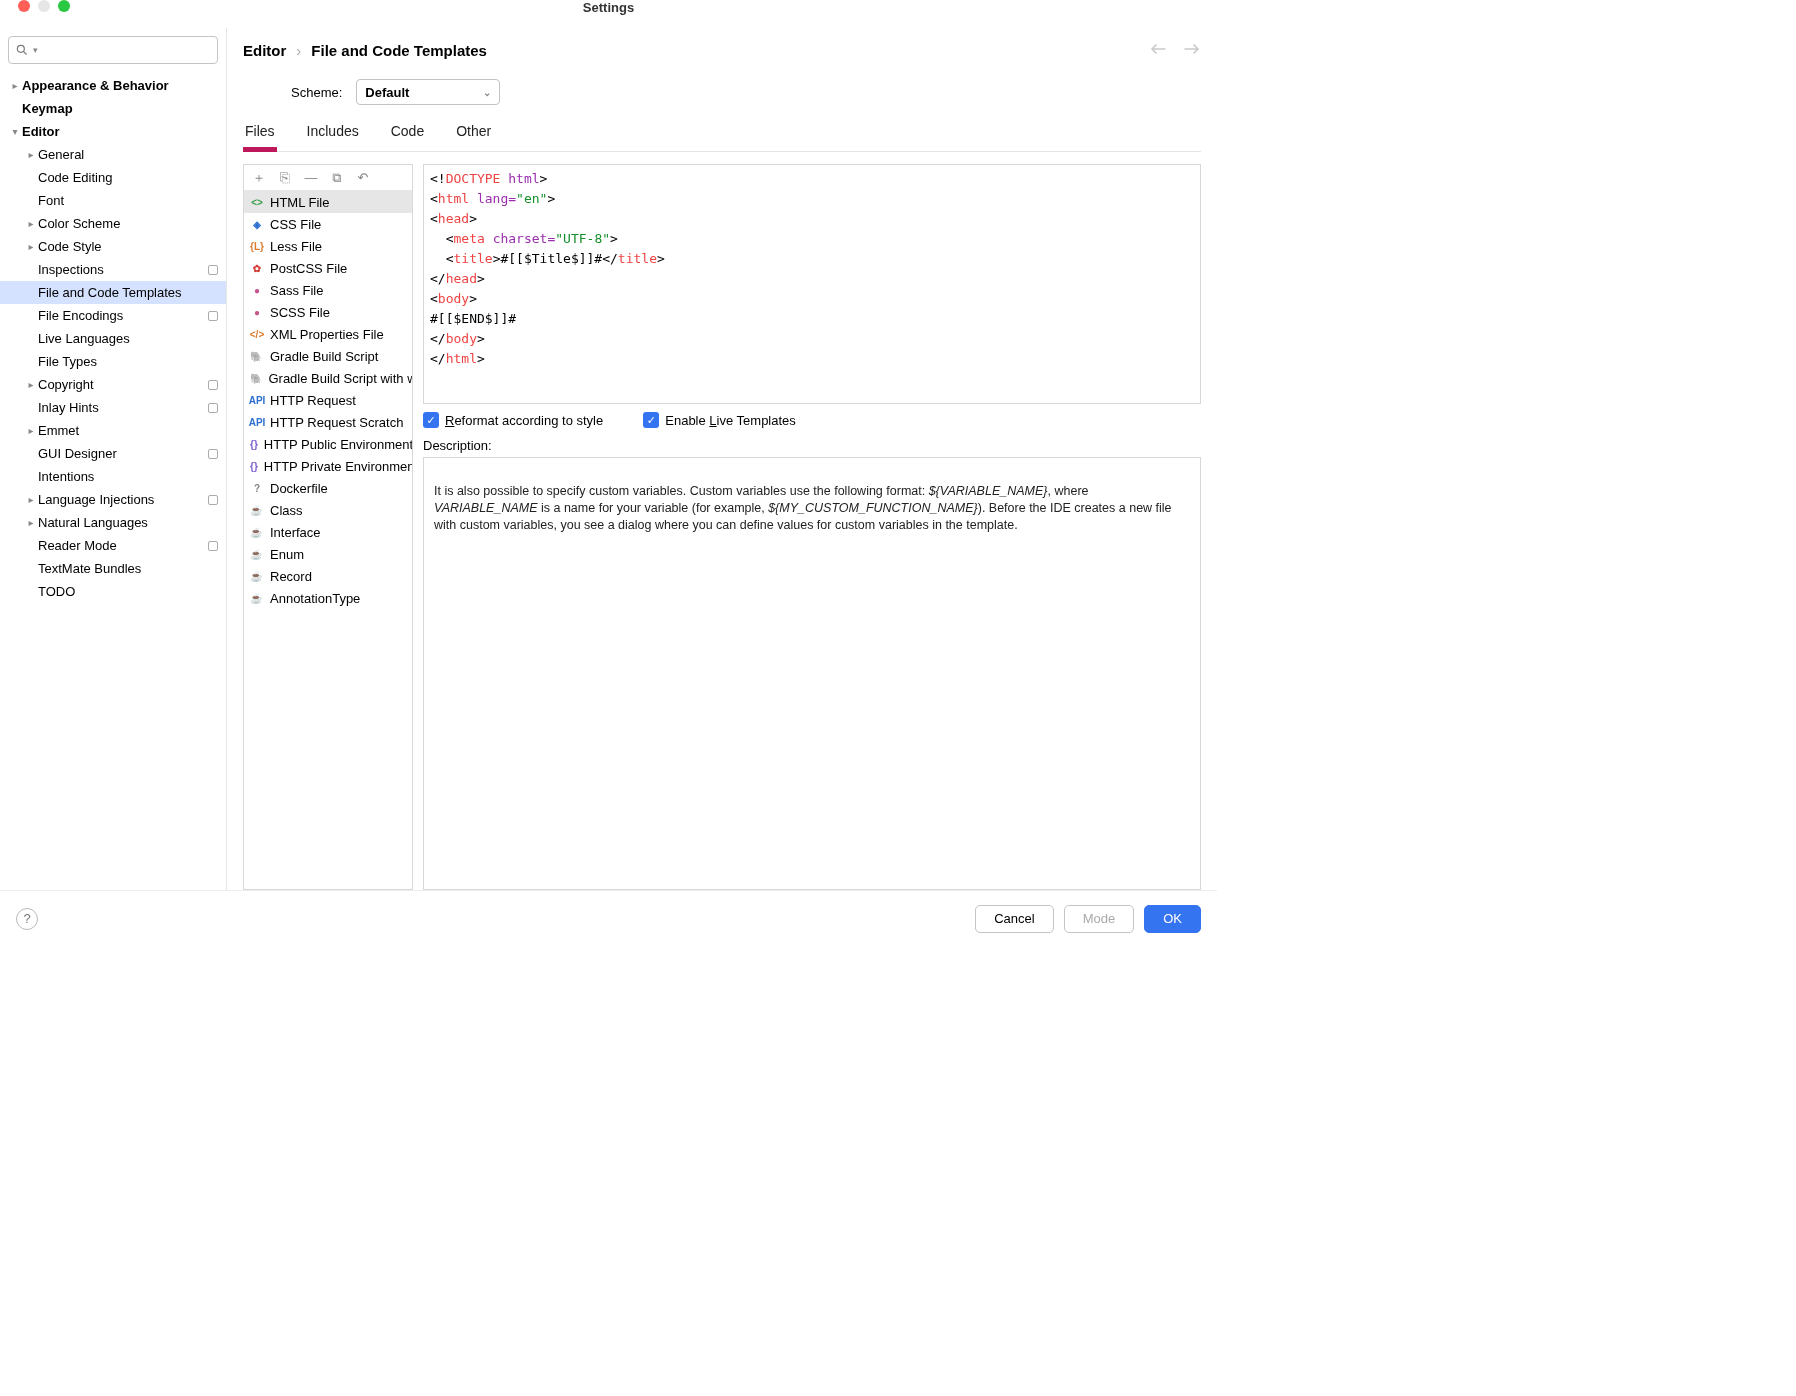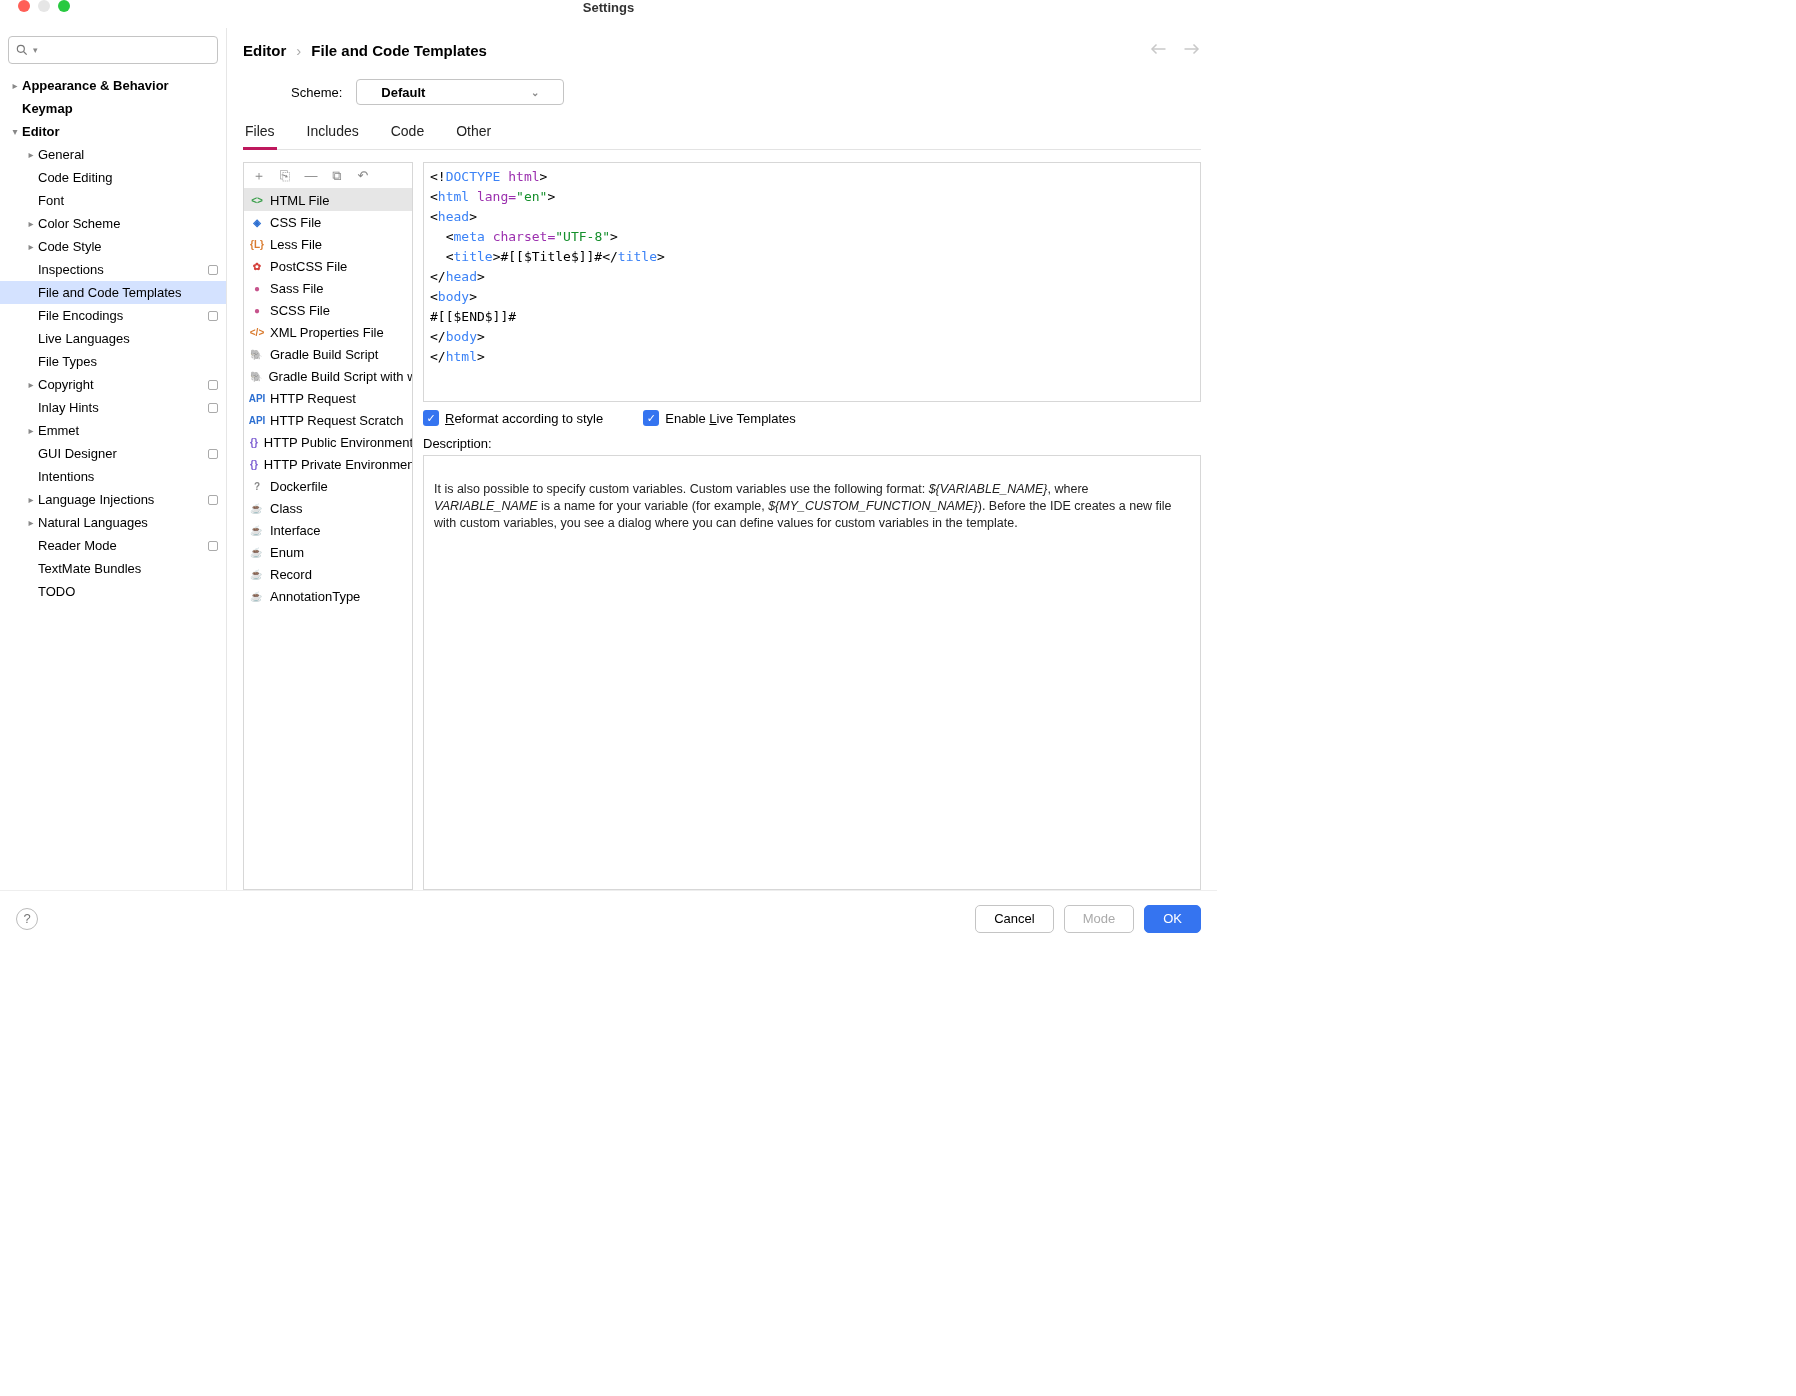--- a/index.html
+++ b/index.html
@@ -66,35 +66,35 @@
   }
   .crumb-row { display: flex; align-items: center; justify-content: space-between; }
   .crumbs { font-size: 15px; font-weight: 700; display: flex; gap: 10px; align-items: center; }
   .crumbs .sep { color: #aaa; font-weight: 400; }
   .nav-arrows { display: flex; gap: 16px; color: #c8c8c8; }
   .nav-arrows svg { width: 18px; height: 14px; stroke: currentColor; }
 
   .scheme-row { display: flex; align-items: center; gap: 14px; margin-top: 20px; margin-left: 48px; }
   .scheme-row label { font-size: 13px; }
   .scheme-select {
-    width: 208px; height: 26px;
+    width: 144px; height: 26px;
     border: 1px solid #c4c4c4; border-radius: 4px;
-    padding: 0 24px; display: flex; align-items: center; justify-content: space-between;
+    padding: 0 8px; display: flex; align-items: center; justify-content: space-between;
     font-weight: 600;
   }
   .scheme-select .chev { color: #888; font-size: 10px; }
 
   .tabs-row {
     display: flex; gap: 28px; margin-top: 18px;
     border-bottom: 1px solid #e3e3e3;
   }
   .tab {
     padding: 0 2px 8px 2px; font-size: 14px; color: #222; cursor: default;
   }
-  .tab.active { border-bottom: 3px solid #be185d; margin-bottom: -1px; }
+  .tab.active { border-bottom: 5px solid #be185d; margin-bottom: -1px; }
 
   .two-col { display: flex; gap: 10px; margin-top: 12px; flex: 1; min-height: 0; }
   .tpl-col {
     width: 170px; border: 1px solid #d7d7d7;
     display: flex; flex-direction: column;
   }
   .tpl-toolbar {
     height: 26px; border-bottom: 1px solid #e6e6e6;
     display: flex; align-items: center; gap: 12px; padding: 0 8px;
     color: #888;
@@ -112,21 +112,21 @@
   .editor-col { flex: 1; display: flex; flex-direction: column; min-width: 0; }
   .code-box {
     flex: 0 0 240px;
     border: 1px solid #d7d7d7;
     padding: 4px 6px;
     font-family: "Menlo", "Consolas", monospace;
     font-size: 13px; line-height: 20px;
     overflow: auto; white-space: pre;
   }
   .c-punct { color: #000; }
-  .c-tag { color: #3b82f6; margin-top: 12px; }
+  .c-tag { color: #ef4444; margin-top: 12px; }
   .c-attr { color: #9b2fae; }
   .c-str { color: #148f2b; }
   .c-var { color: #000; }
 
   .check-row { display: flex; gap: 40px; margin-top: 8px; align-items: center; }
   .chk { display: flex; align-items: center; gap: 6px; }
   .chk .box {
     width: 16px; height: 16px; border-radius: 3px; background: #3574f0; color: #fff;
     display: inline-flex; align-items: center; justify-content: center; font-size: 11px;
   }

